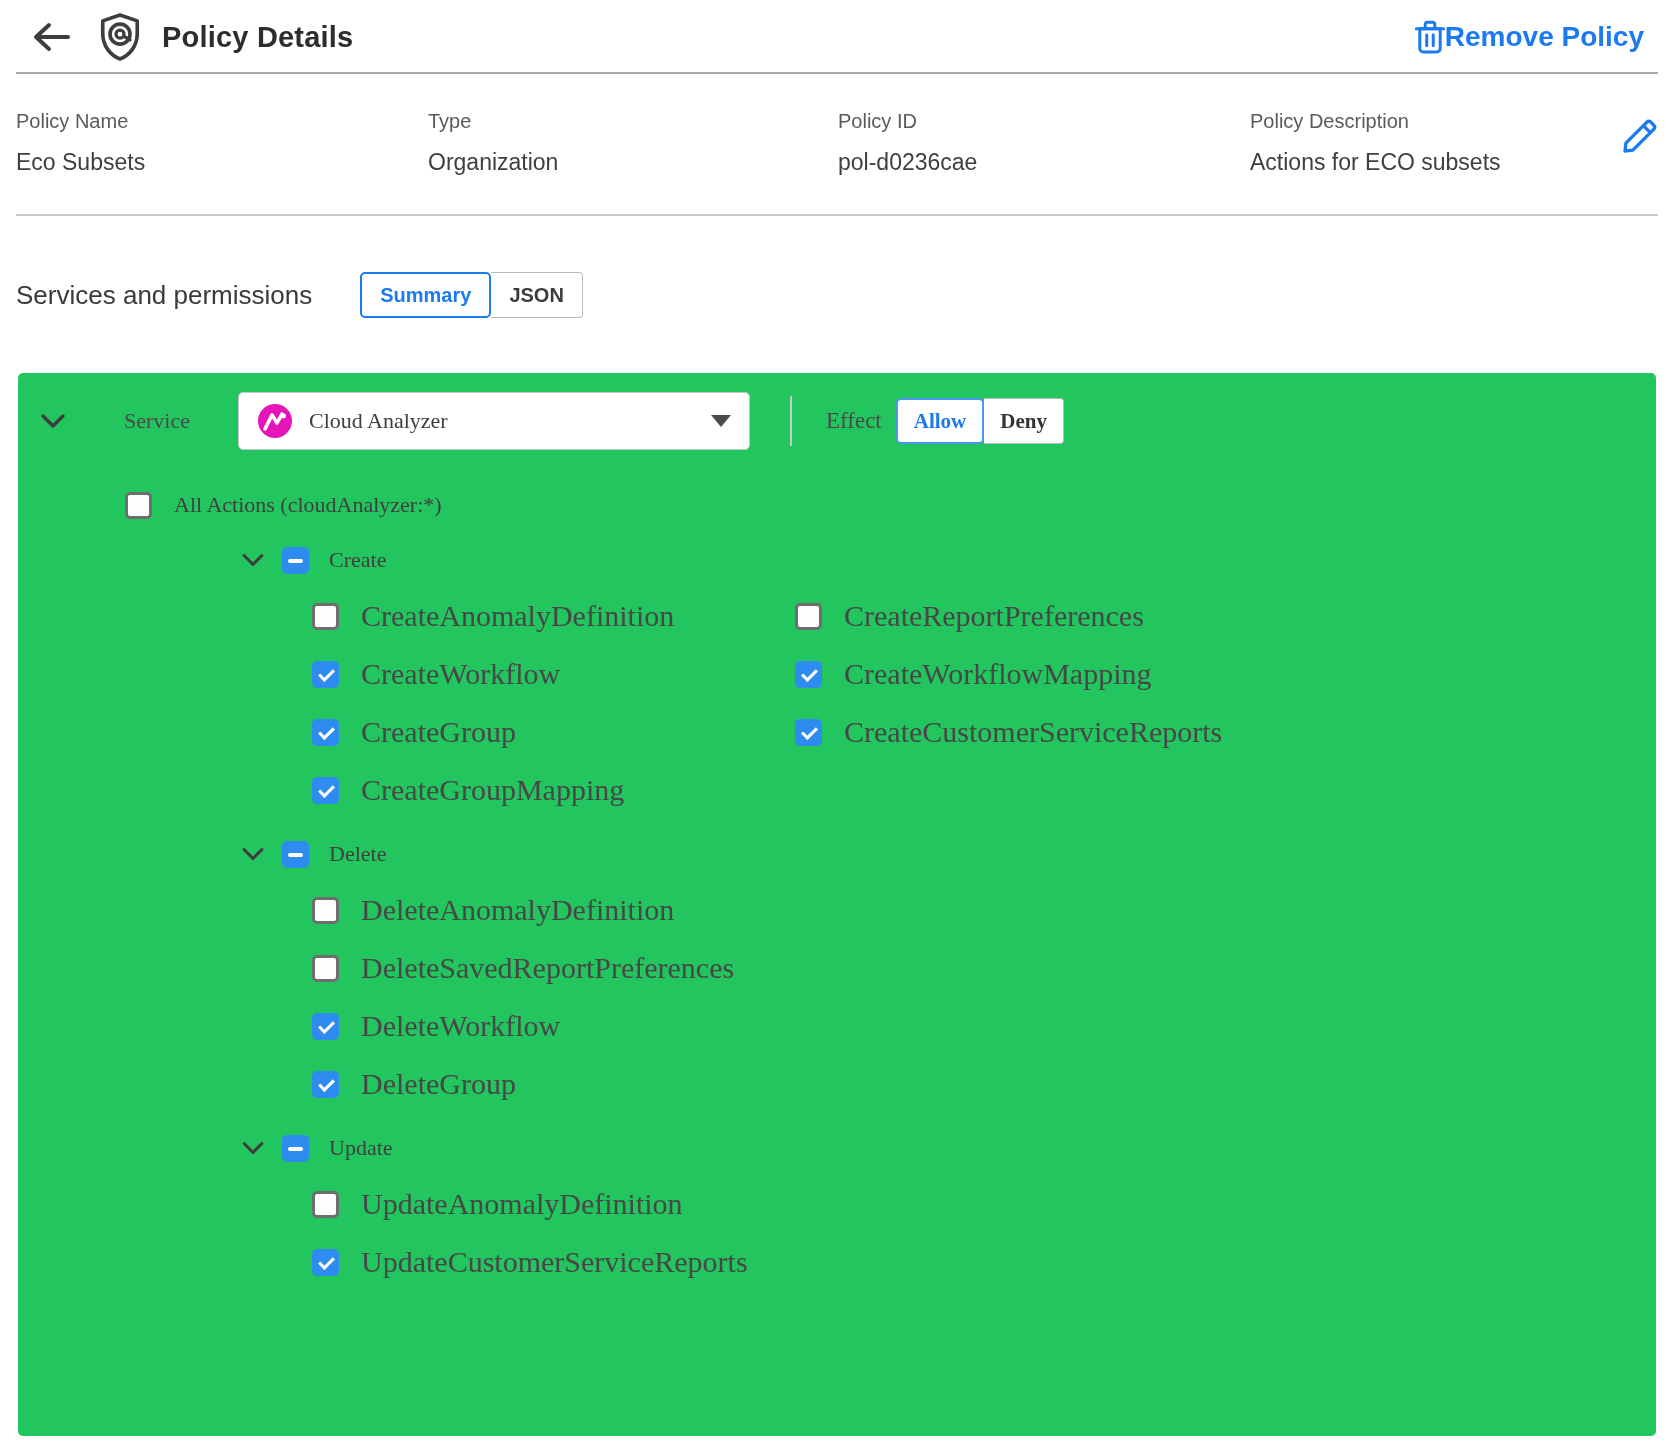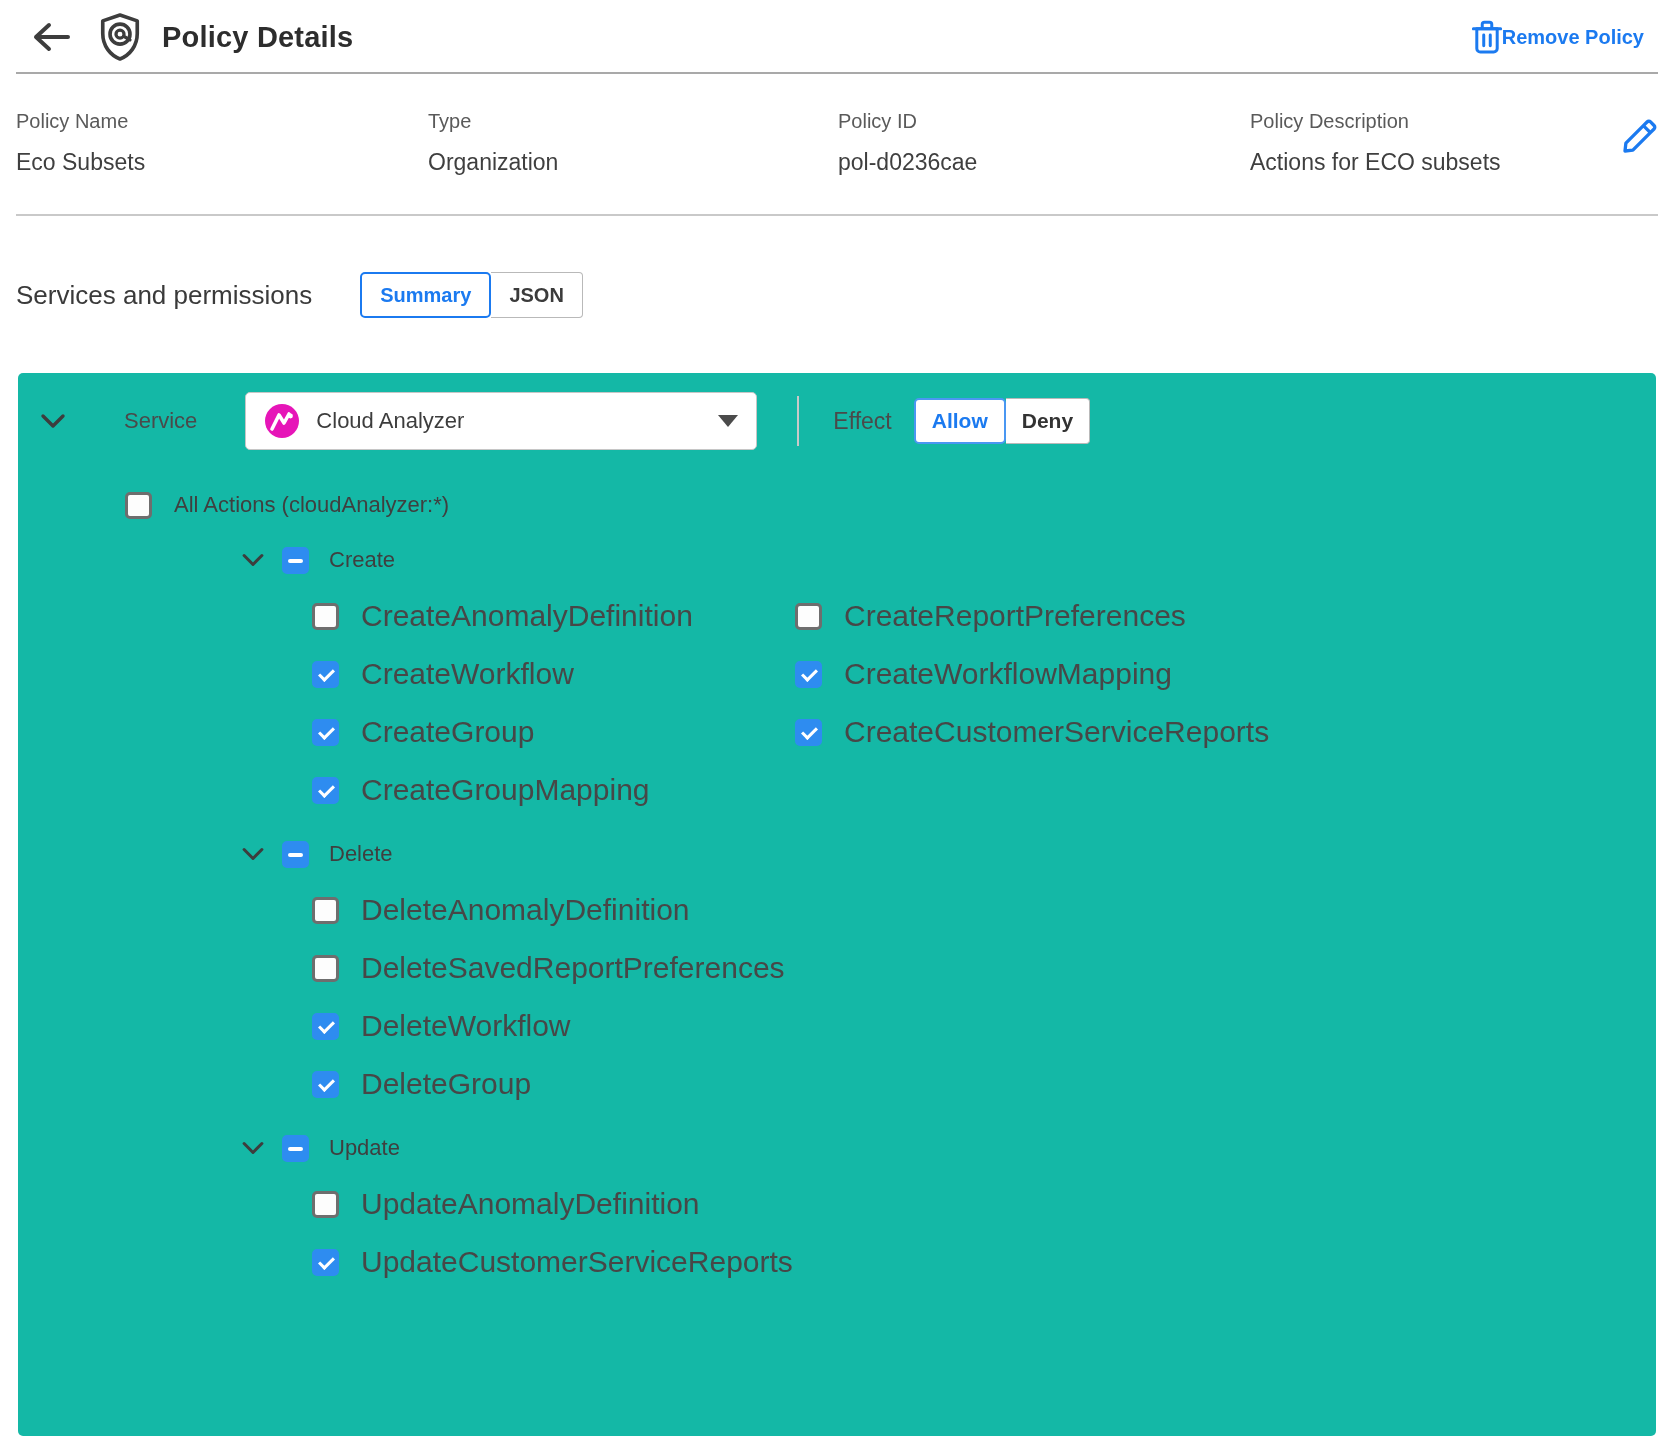--- a/index.html
+++ b/index.html
@@ -16,21 +16,21 @@
   .topbar {
     display: flex; align-items: center;
     padding: 14px 22px 12px 30px;
     height: 72px;
   }
   .back-btn { width: 44px; height: 44px; display: flex; align-items: center; justify-content: center; cursor: pointer; }
   .shield-wrap { width: 48px; height: 52px; margin-left: 22px; display: flex; align-items: center; justify-content: center; }
   .page-title { font-size: 29px; font-weight: bold; color: #2d2d2d; margin-left: 18px; letter-spacing: 0.2px; }
   .remove-policy {
     margin-left: auto; display: flex; align-items: center; 
-    color: #1b7af0; font-size: 20px; font-weight: bold; cursor: pointer;
+    color: #1b7af0; font-size: 28px; font-weight: bold; cursor: pointer;
     padding-right: 8px;
   }
   .rule-strong { border: none; border-top: 2px solid #a9a9a9; margin: 0 16px; }
   .rule-light  { border: none; border-top: 2px solid #c9c9c9; margin: 0 16px; }
 
   
   .info-row {
     display: grid;
     grid-template-columns: 412px 410px 412px 1fr 56px;
     padding: 36px 0 38px 16px;
@@ -56,40 +56,41 @@
     color: #1b7af0; border: 2px solid #1b7af0; border-radius: 5px; z-index: 2;
   }
   .seg-btn.inactive {
     color: #3b3b3b; border: 1px solid #b9b9b9; border-left: none;
     border-radius: 0 4px 4px 0; z-index: 1;
   }
 
   
   .panel {
     position: absolute; left: 18px; right: 18px; top: 373px; bottom: 8px;
-    background: #14b8a6; border-radius: 5px;
+    background: #22c55e; border-radius: 5px;
     padding: 18px 0 0 0;
     overflow: hidden;
+    font-family: Liberation Serif, serif;
   }
 
   
   .service-row { display: flex; align-items: center; height: 60px; margin-left: 22px; }
   .chev { width: 26px; height: 26px; display: flex; align-items: center; justify-content: center; cursor: pointer; }
   .service-label { font-size: 22px; color: #4a4a4a; margin-left: 58px; }
   .service-select {
     width: 512px; height: 58px; margin-left: 48px;
     background: #ffffff; border: 1px solid #c6c6c6; border-radius: 5px;
     display: flex; align-items: center; padding: 0 18px; cursor: pointer;
   }
   .svc-icon { width: 36px; height: 36px; flex: 0 0 auto; }
   .service-value { font-size: 22px; color: #3d3d3d; margin-left: 16px; }
   .caret { margin-left: auto; width: 0; height: 0; border-left: 10px solid transparent; border-right: 10px solid transparent; border-top: 12px solid #4b4b4b; }
   .v-divider { width: 2px; height: 50px; background: #c9c9c9; margin-left: 40px; }
   .effect-label { font-size: 23px; color: #4a4a4a; margin-left: 34px; }
-  .effect-seg { display: flex; margin-left: 22px; }
+  .effect-seg { display: flex; margin-left: 14px; }
   .effect-btn {
     height: 46px; display: flex; align-items: center; justify-content: center;
     background: #fff; font-weight: bold; font-size: 21px; padding: 0 16px; cursor: pointer;
   }
   .effect-btn.active { color: #1b7af0; border: 2px solid #4a97f2; border-radius: 5px; z-index: 2; }
   .effect-btn.inactive { color: #333; border: 1px solid #b9b9b9; border-left: none; border-radius: 0 4px 4px 0; }
 
   
   .cb { width: 27px; height: 27px; border-radius: 5px; flex: 0 0 auto; position: relative; cursor: pointer; }
   .cb-empty { background: #fdfdfd; border: 3px solid #6e6e6e; }

